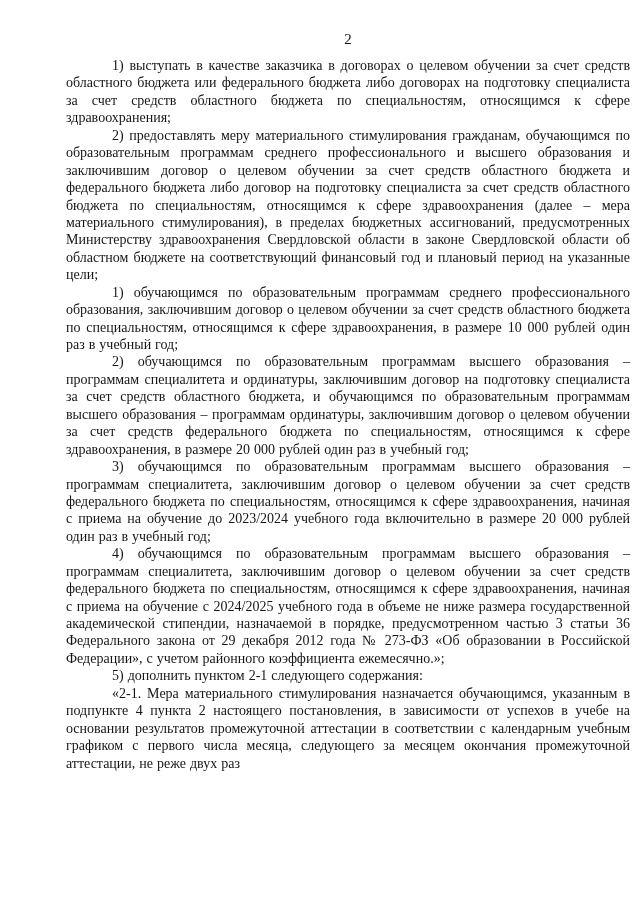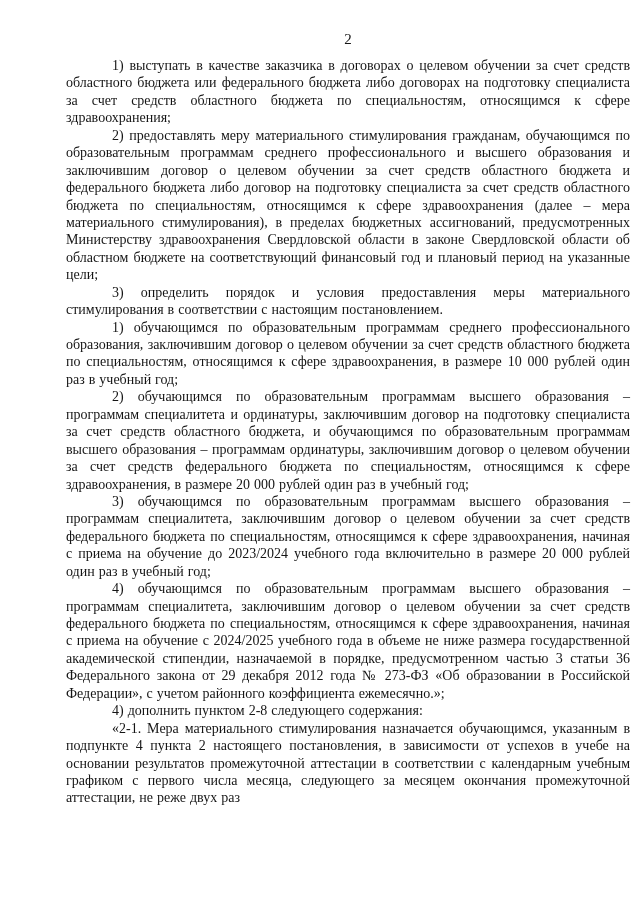--- a/index.html
+++ b/index.html
@@ -37,21 +37,20 @@
   }
 </style>
 </head>
 <body>
 
 <div class="page">
   <div class="page-number">2</div>
   <div class="text-body">
     <p class="para">1) выступать в качестве заказчика в договорах о целевом обучении за счет средств областного бюджета или федерального бюджета либо договорах на подготовку специалиста за счет средств областного бюджета по специальностям, относящимся к сфере здравоохранения;</p>
     <p class="para">2) предоставлять меру материального стимулирования гражданам, обучающимся по образовательным программам среднего профессионального и высшего образования и заключившим договор о целевом обучении за счет средств областного бюджета и федерального бюджета либо договор на подготовку специалиста за счет средств областного бюджета по специальностям, относящимся к сфере здравоохранения (далее – мера материального стимулирования), в пределах бюджетных ассигнований, предусмотренных Министерству здравоохранения Свердловской области в законе Свердловской области об областном бюджете на соответствующий финансовый год и плановый период на указанные цели;</p>
-    <p class="para">3) определить порядок и условия предоставления меры материального стимулирования в соответствии с настоящим постановлением.</p>
     <p class="para">1) обучающимся по образовательным программам среднего профессионального образования, заключившим договор о целевом обучении за счет средств областного бюджета по специальностям, относящимся к сфере здравоохранения, в размере 10&nbsp;000 рублей один раз в учебный год;</p>
     <p class="para">2) обучающимся по образовательным программам высшего образования – программам специалитета и ординатуры, заключившим договор на подготовку специалиста за счет средств областного бюджета, и обучающимся по образовательным программам высшего образования – программам ординатуры, заключившим договор о целевом обучении за счет средств федерального бюджета по специальностям, относящимся к сфере здравоохранения, в размере 20&nbsp;000 рублей один раз в учебный год;</p>
     <p class="para">3) обучающимся по образовательным программам высшего образования – программам специалитета, заключившим договор о целевом обучении за счет средств федерального бюджета по специальностям, относящимся к сфере здравоохранения, начиная с приема на обучение до 2023/2024 учебного года включительно в размере 20&nbsp;000 рублей один раз в учебный год;</p>
     <p class="para">4) обучающимся по образовательным программам высшего образования – программам специалитета, заключившим договор о целевом обучении за счет средств федерального бюджета по специальностям, относящимся к сфере здравоохранения, начиная с приема на обучение с 2024/2025 учебного года в объеме не ниже размера государственной академической стипендии, назначаемой в порядке, предусмотренном частью 3 статьи 36 Федерального закона от 29&nbsp;декабря 2012 года №&nbsp;273-ФЗ «Об образовании в Российской Федерации», с учетом районного коэффициента ежемесячно.»;</p>
-    <p class="para">4) дополнить пунктом 2-8 следующего содержания:</p>
+    <p class="para">5) дополнить пунктом 2-1 следующего содержания:</p>
     <p class="para">«2-1. Мера материального стимулирования назначается обучающимся, указанным в подпункте 4 пункта 2 настоящего постановления, в зависимости от успехов в учебе на основании результатов промежуточной аттестации в соответствии с календарным учебным графиком с первого числа месяца, следующего за месяцем окончания промежуточной аттестации, не реже двух раз</p>
   </div>
 </div>
 
 </body></html>

